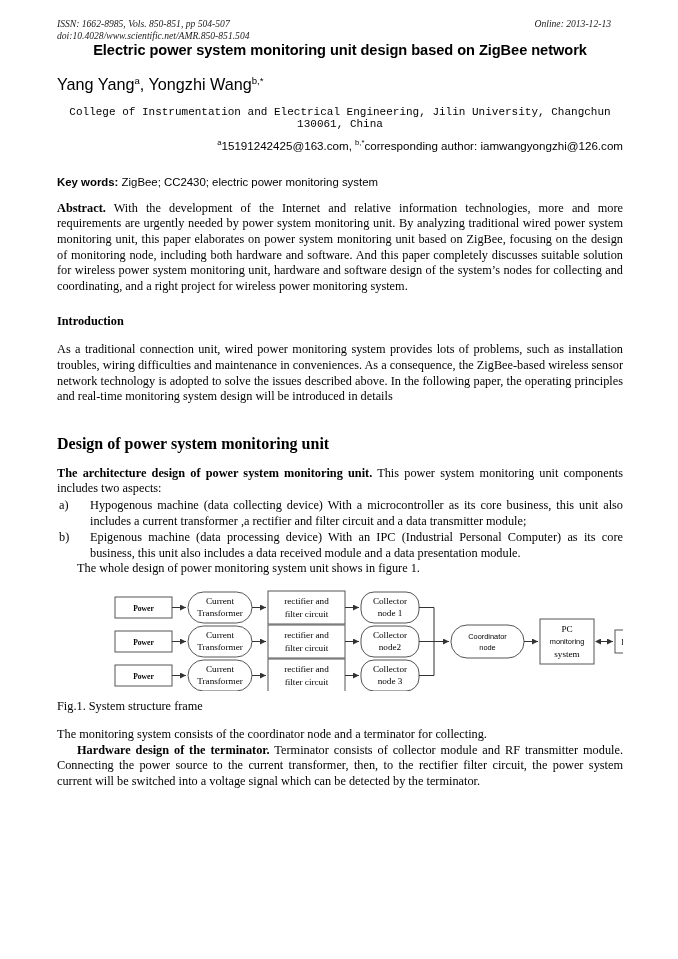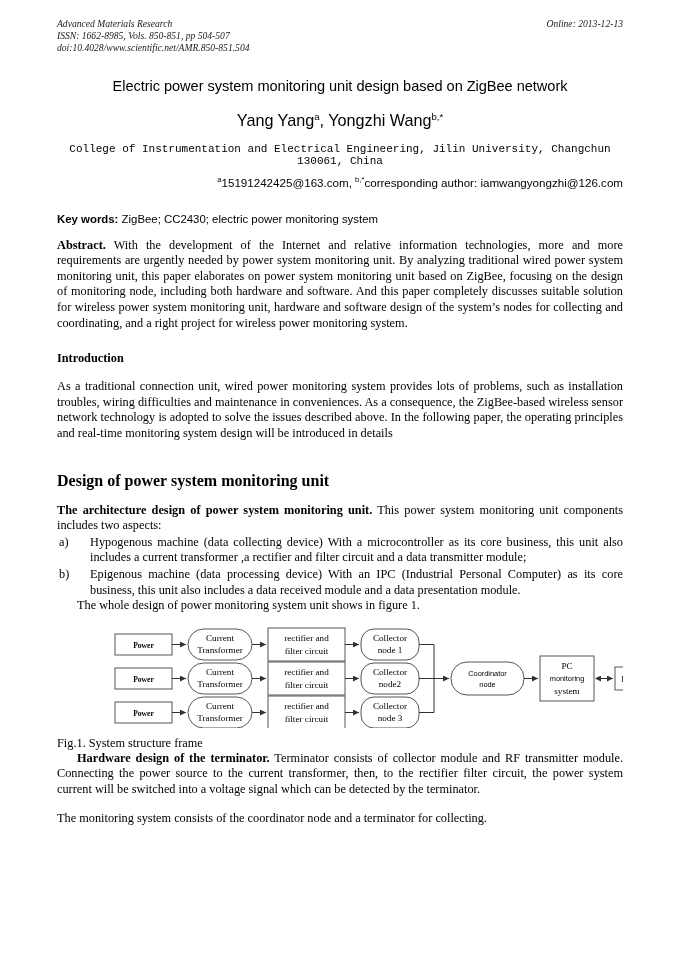--- a/index.html
+++ b/index.html
@@ -33,41 +33,39 @@
   .jhead {
     position: relative;
     font-family: "Liberation Serif", "DejaVu Serif", serif;
     font-style: italic;
     font-size: 9.6px;
     line-height: 11.8px;
     color: #1a1a1a;
   }
   .jhead .online {
     position: absolute;
-    right: 0;
+    right: 12px;
     top: 0;
     font-style: italic;
     font-size: 9.6px;
     white-space: nowrap;
   }
   .jhead .jline { display: block; white-space: nowrap; }
 
   
   .title {
     font-family: "Liberation Sans", "DejaVu Sans", sans-serif;
-    font-weight: normal;
+    font-weight: bold;
     font-size: 14.6px;
     text-align: center;
-    margin-top: 25px;
     letter-spacing: -0.05px;
   }
   .authors {
     font-family: "Liberation Sans", "DejaVu Sans", sans-serif;
     font-size: 16.2px;
-    text-align: center;
     margin-top: 17px;
   }
   .authors sup { font-size: 9.6px; vertical-align: super; }
   .affil {
     font-family: Liberation Mono, monospace;
     font-size: 11px;
     text-align: center;
     margin-top: 12px;
   }
   .emails {
@@ -161,21 +159,20 @@
   .ln { stroke: #333333; stroke-width: 1; fill: none; }
 </style>
 </head>
 <body>
 
 <div class="page">
   <div class="content">
 
     <div class="jhead">
       <span class="online">Online: 2013-12-13</span>
-      <span class="jline">Advanced Materials Research</span>
       <span class="jline">ISSN: 1662-8985, Vols. 850-851, pp 504-507</span>
       <span class="jline">doi:10.4028/www.scientific.net/AMR.850-851.504</span>
     </div>
 
     <div class="title">Electric power system monitoring unit design based on ZigBee network</div>
 
     <div class="authors">
       <span>Yang Yang</span><sup>a</sup><span>, </span><span>Yongzhi Wang</span><sup>b,*</sup>
     </div>
 
@@ -286,20 +283,20 @@
         <line class="ln" x1="539" y1="54.5" x2="556" y2="54.5" marker-end="url(#ah)" marker-start="url(#ahs)"></line>
 
         <rect class="bx" x="558" y="43" width="46" height="23"></rect>
         <text class="fg-text" x="581" y="58" text-anchor="middle">Database</text>
       </svg>
     </div>
 
     <div class="figcap">Fig.1. System structure frame</div>
 
 
+    <div class="para">The monitoring system consists of the coordinator node and a terminator for collecting.</div>
+
     <div class="para tight para-indent">
       <b>Hardware design of the terminator.</b><span> Terminator consists of collector module and RF transmitter module. Connecting the power source to the current transformer, then, to the rectifier filter circuit, the power system current will be switched into a voltage signal which can be detected by the terminator.</span>
     </div>
 
-    <div class="para">The monitoring system consists of the coordinator node and a terminator for collecting.</div>
-
   </div>
 </div>
 
 </body></html>

